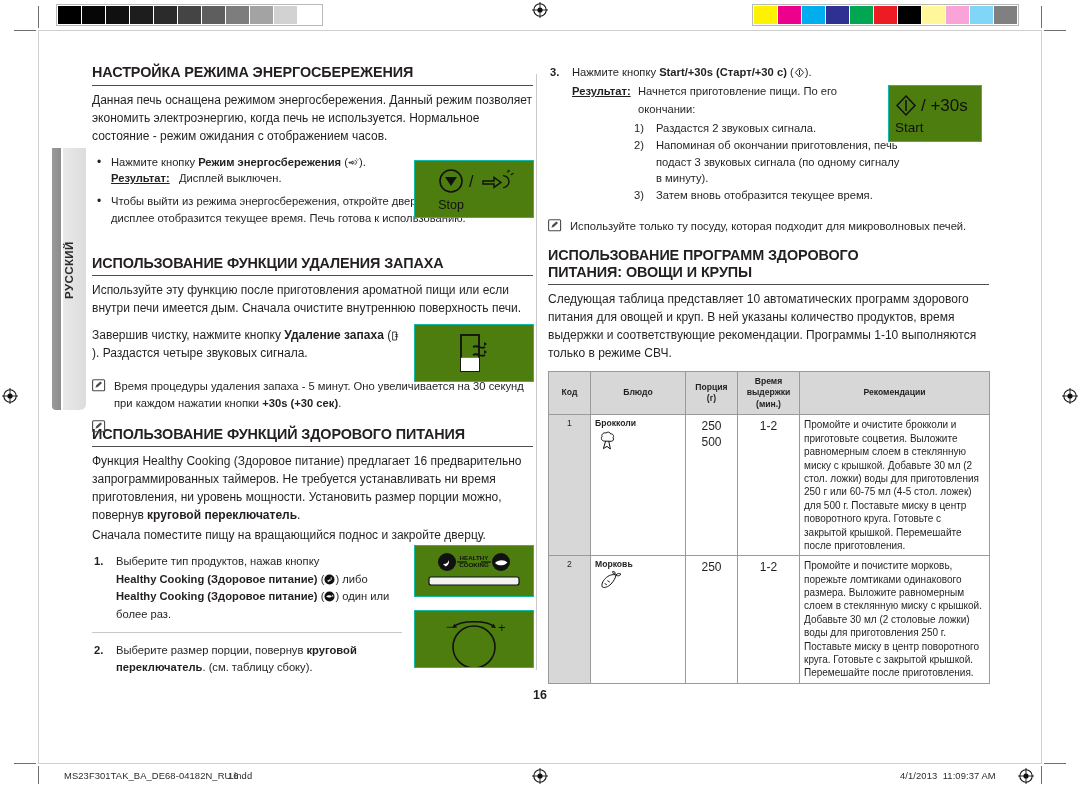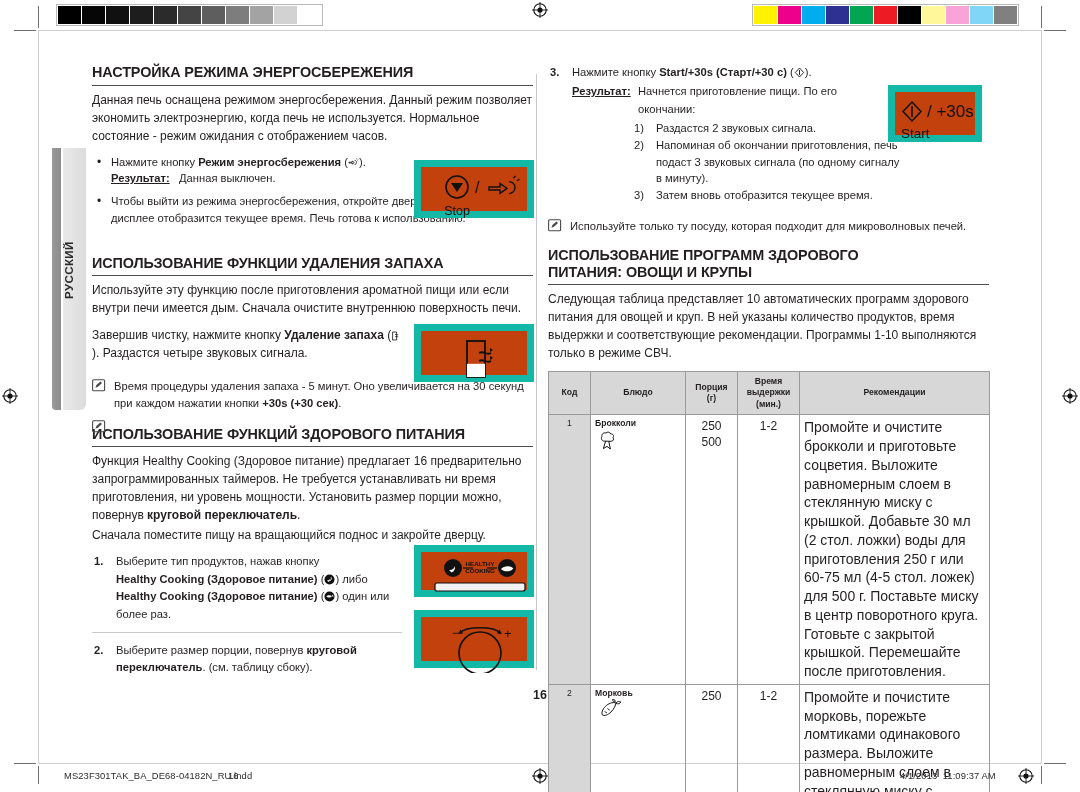--- a/index.html
+++ b/index.html
@@ -183,22 +183,22 @@
   
   .chip {
     display: inline-block;
     vertical-align: -2px;
   }
   .chip svg { display: block; }
 
   
   .illus {
     position: absolute;
-    border: 7px solid #14b8a6;
-    background: #c2410c;
+    border: 1px solid #14b8a6;
+    background: #4d7c0f;
     box-sizing: border-box;
   }
   .illus svg { display: block; }
 
   .hr-thin {
     border: 0;
     border-top: 1px solid #c9c9c9;
     margin: 9px 0 9px 0;
   }
 
@@ -224,21 +224,21 @@
     padding: 4px 2px;
   }
   td.code {
     background: #d7d7d7;
     text-align: center;
     font-weight: normal;
     font-size: 8.6px;
   }
   td.dish { font-weight: bold; font-size: 8.6px; }
   td.portion, td.time { text-align: center; font-size: 12px; }
-  td.rec { font-size: 14px; margin-top: 18px; }
+  td.rec { font-size: 10px; margin-top: 18px; }
   .dish-ico { margin-top: 7px; }
   .dish-ico svg { display: block; }
   .portion-line { display: block; }
 
   
   .page-num {
     position: absolute;
     left: 0; right: 0;
     top: 688px;
     text-align: center;
@@ -352,21 +352,21 @@
   <h2 class="sec-title">НАСТРОЙКА РЕЖИМА ЭНЕРГОСБЕРЕЖЕНИЯ</h2>
   <p class="body">Данная печь оснащена режимом энергосбережения. Данный режим позволяет экономить электроэнергию, когда печь не используется. Нормальное состояние - режим ожидания с отображением часов.</p>
 
   <ul class="bul">
     <li>
       <span>Нажмите кнопку </span><span class="b">Режим энергосбережения</span> (<span class="chip"><svg width="11" height="10" viewBox="0 0 11 10">
             <path d="M1 4.2h3.2V3l2.1 1.6L4.2 6.2V5H1z" fill="none" stroke="#111" stroke-width="0.8"></path>
             <path d="M6.6 2.4c1.1 0 2 .9 2 2s-.9 2-2 2" fill="none" stroke="#111" stroke-width="0.8"></path>
             <path d="M8.2 1.2l.9-.9M9.4 2.3l1-.6" stroke="#111" stroke-width="0.7"></path>
           </svg></span><span>).</span><br>
-      <span class="res-label">Результат:</span>&nbsp;&nbsp;&nbsp;<span>Данная выключен.</span>
+      <span class="res-label">Результат:</span>&nbsp;&nbsp;&nbsp;<span>Дисплей выключен.</span>
     </li>
     <li>Чтобы выйти из режима энергосбережения, откройте дверцу, после чего на дисплее отобразится текущее время. Печь готова к использованию.</li>
   </ul>
 
   <h2 class="sec-title" style="margin-top:28px;">ИСПОЛЬЗОВАНИЕ ФУНКЦИИ УДАЛЕНИЯ ЗАПАХА</h2>
   <p class="body">Использyйте эту функцию после приготовления ароматной пищи или если внутри печи имеется дым. Сначала очистите внутреннюю поверхность печи.</p>
   <p class="body" style="width:310px;">
     <span>Завершив чистку, нажмите кнопку </span><span class="b">Удаление запаха</span> (<span class="chip"><svg width="10" height="10" viewBox="0 0 10 10">
           <path d="M1.6 1h4v8h-4z" fill="none" stroke="#111" stroke-width="0.8"></path>
           <path d="M4.2 3.6c1.2-.7 1.8.7 3 0M4.2 5.6c1.2-.7 1.8.7 3 0" fill="none" stroke="#111" stroke-width="0.8"></path>

